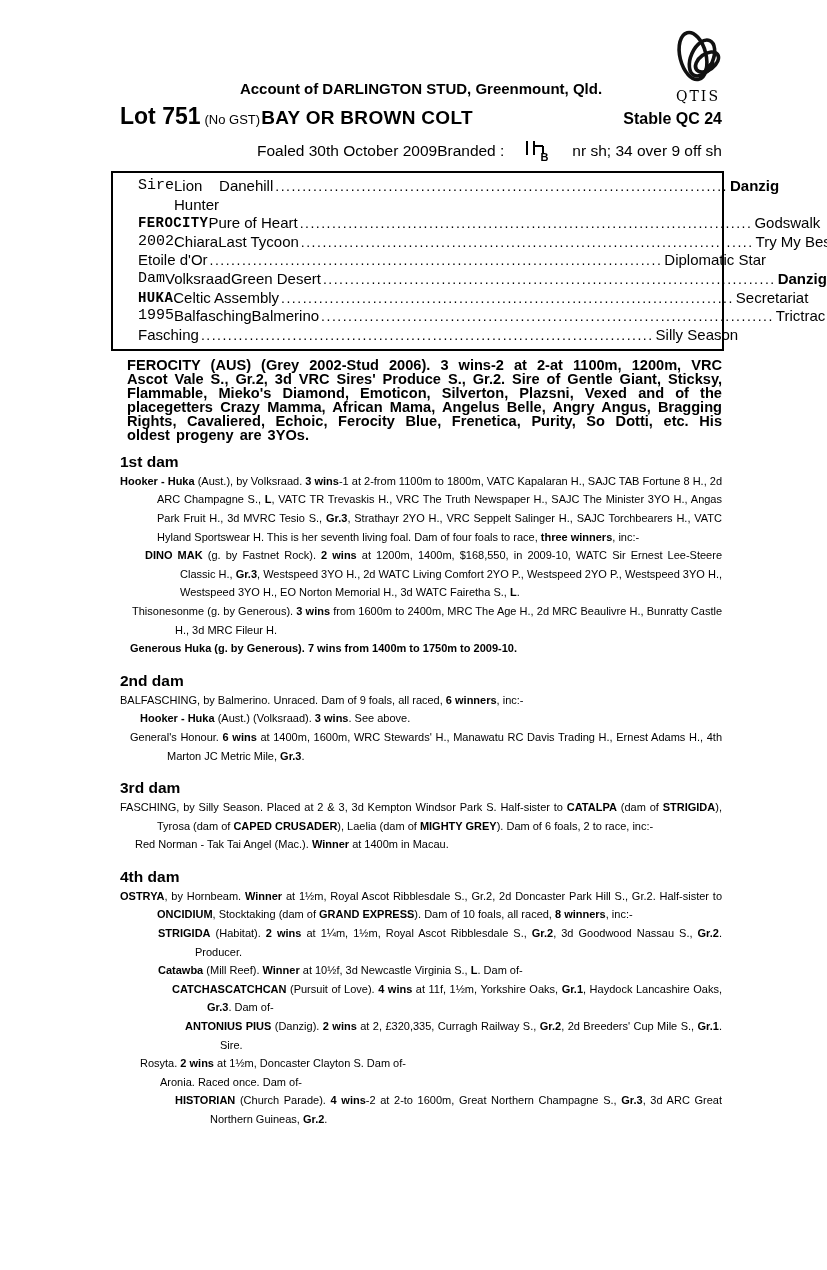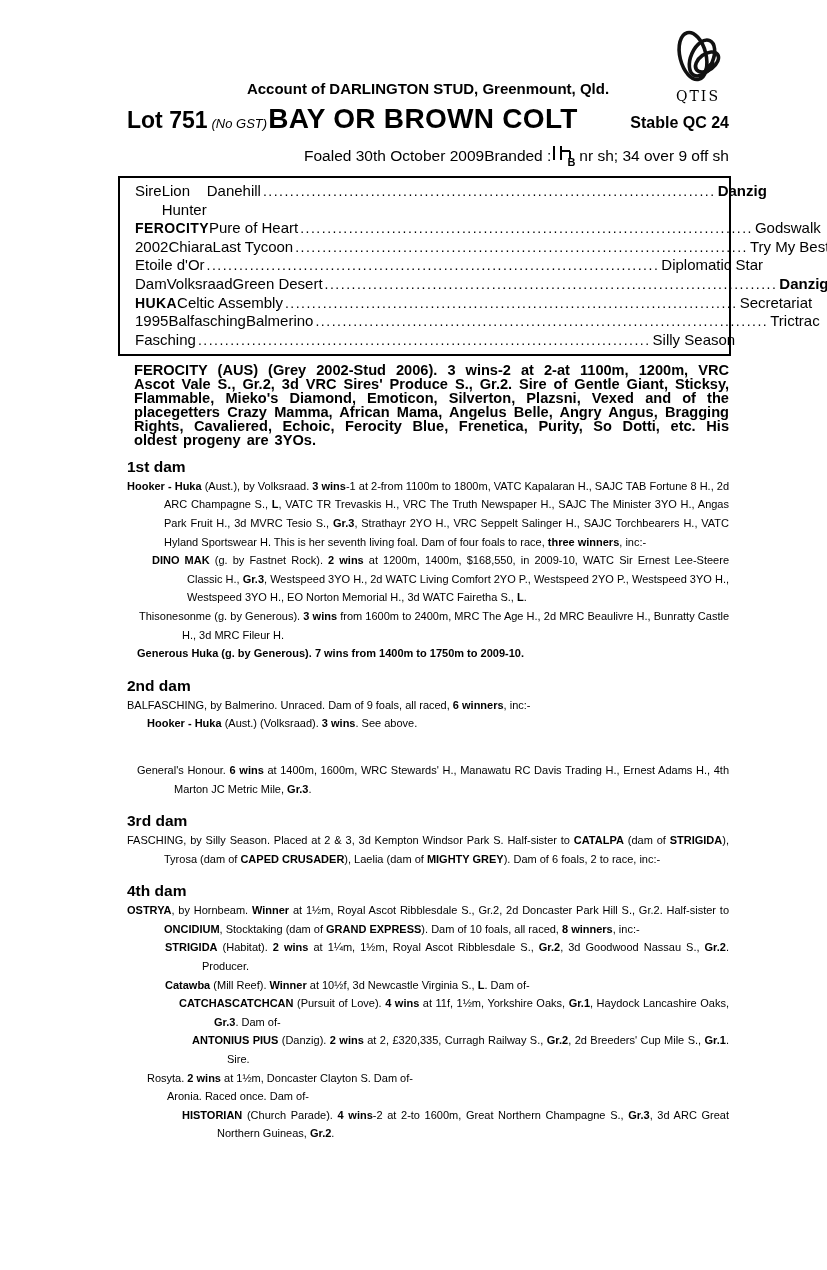--- a/index.html
+++ b/index.html
@@ -1,35 +1,35 @@
 <!DOCTYPE html>
 <html><head>
 <meta charset="utf-8">
 <style>
   html,body{margin:0;padding:0;background:#fff;}
   .page{position:relative;width:827px;height:1270px;background:#fff;color:#000;
         font-family:"Liberation Sans",sans-serif;overflow:hidden;}
-  .content{position:absolute;left:127px;top:0;width:602px;}
+  .content{position:absolute;left:120px;top:0;width:602px;}
   
   .account{margin-top:80px;text-align:center;font-weight:bold;font-size:15px;}
   .lot-row{margin-top:6px;display:flex;align-items:baseline;}
   .lot{font-size:23px;font-weight:bold;}
-  .gst{font-size:13px;margin:0 1px 0 4px;font-style:italic;}
-  .horse{font-size:28px;font-weight:bold;letter-spacing:.3px;}
+  .gst{font-size:13px;margin:0 1px 0 4px;}
+  .horse{font-size:19px;font-weight:bold;letter-spacing:.3px;}
   .stable{margin-left:auto;font-size:16px;font-weight:bold;}
   .foaled-row{margin-top:9px;display:flex;justify-content:flex-end;font-size:15.5px;align-items:center;}
-  .branded{display:flex;align-items:center;gap:0;}
+  .branded{display:flex;align-items:center;gap:20px;}
   .brand-svg{display:inline-block;}
   
   .logo{position:absolute;left:652px;top:28px;width:92px;text-align:center;}
   .logo-text{font-family:"DejaVu Serif",serif;font-size:14px;letter-spacing:2px;margin-top:-2px;}
   
   .ped-table{margin-top:8px;margin-left:-9px;width:609px;border:2px solid #000;padding:4px 0 5px 0;}
   .ped-row{display:flex;line-height:18.6px;font-size:15px;}
-  .cell-l{width:168px;padding-left:15px;}
+  .cell-l{width:168px;padding-left:25px;font-family:Liberation Mono, monospace;}
   .cell-m{width:158px;}
   .cell-r{flex:1;display:flex;padding-right:7px;align-items:baseline;}
   .ped-name{font-size:14px;font-weight:bold;letter-spacing:.4px;}
   .lead{flex:1;overflow:hidden;white-space:nowrap;margin:0 2px;color:#000;}
   .lead::after{content:"....................................................................................";letter-spacing:1.5px;font-size:14px;}
   .an-n,.an-by{white-space:nowrap;}
   .an-by.b{font-weight:bold;}
   
   .sire-summary{margin:8px 0 0 7px;width:595px;font-weight:bold;font-size:14.6px;
                 line-height:13.9px;text-align:justify;word-spacing:2px;}
@@ -165,25 +165,26 @@
           <div class="dam-head">1st dam</div>
           <p class="entry" style="margin-left: 37px; text-indent: -37px;"><b>Hooker - Huka</b> (Aust.), by Volksraad. <b>3 wins</b>-1 at 2-from 1100m to 1800m, VATC Kapalaran H., SAJC TAB Fortune 8 H., 2d ARC Champagne S., <b>L</b>, VATC TR Trevaskis H., VRC The Truth Newspaper H., SAJC The Minister 3YO H., Angas Park Fruit H., 3d MVRC Tesio S., <b>Gr.3</b>, Strathayr 2YO H., VRC Seppelt Salinger H., SAJC Torchbearers H., VATC Hyland Sportswear H. This is her seventh living foal. Dam of four foals to race, <b>three winners</b>, inc:-</p>
           <p class="entry" style="margin-left: 60px; text-indent: -35px;"><b>DINO MAK</b> (g. by Fastnet Rock). <b>2 wins</b> at 1200m, 1400m, $168,550, in 2009-10, WATC Sir Ernest Lee-Steere Classic H., <b>Gr.3</b>, Westspeed 3YO H., 2d WATC Living Comfort 2YO P., Westspeed 2YO P., Westspeed 3YO H., Westspeed 3YO H., EO Norton Memorial H., 3d WATC Fairetha S., <b>L</b>.</p>
           <p class="entry" style="margin-left: 55px; text-indent: -43px;">Thisonesonme (g. by Generous). <b>3 wins</b> from 1600m to 2400m, MRC The Age H., 2d MRC Beaulivre H., Bunratty Castle H., 3d MRC Fileur H.</p>
           <p class="entry" style="margin-left: 55px; text-indent: -45px; font-weight: bold;">Generous Huka (g. by Generous). <b>7 wins</b> from 1400m to 1750m to 2009-10.</p>
         </section>
         <section>
           <div class="dam-head">2nd dam</div>
           <p class="entry" style="margin-left: 37px; text-indent: -37px;">BALFASCHING, by Balmerino. Unraced. Dam of 9 foals, all raced, <b>6 winners</b>, inc:-</p>
           <p class="entry" style="margin-left: 55px; text-indent: -35px;"><b>Hooker - Huka</b> (Aust.) (Volksraad). <b>3 wins</b>. See above.</p>
-          <p class="entry" style="margin-left: 47px; text-indent: -37px; margin-top: 28px;">General's Honour. <b>6 wins</b> at 1400m, 1600m, WRC Stewards' H., Manawatu RC Davis Trading H., Ernest Adams H., 4th Marton JC Metric Mile, <b>Gr.3</b>.</p>
+          <p class="entry" style="margin-left: 47px; text-indent: -37px;">General's Honour. <b>6 wins</b> at 1400m, 1600m, WRC Stewards' H., Manawatu RC Davis Trading H., Ernest Adams H., 4th Marton JC Metric Mile, <b>Gr.3</b>.</p>
         </section>
         <section>
           <div class="dam-head">3rd dam</div>
           <p class="entry" style="margin-left: 37px; text-indent: -37px;">FASCHING, by Silly Season. Placed at 2 &amp; 3, 3d Kempton Windsor Park S. Half-sister to <b>CATALPA</b> (dam of <b>STRIGIDA</b>), Tyrosa (dam of <b>CAPED CRUSADER</b>), Laelia (dam of <b>MIGHTY GREY</b>). Dam of 6 foals, 2 to race, inc:-</p>
+          <p class="entry" style="margin-left: 50px; text-indent: -35px;">Red Norman - Tak Tai Angel (Mac.). <b>Winner</b> at 1400m in Macau.</p>
         </section>
         <section>
           <div class="dam-head">4th dam</div>
           <p class="entry" style="margin-left: 37px; text-indent: -37px;"><b>OSTRYA</b>, by Hornbeam. <b>Winner</b> at 1½m, Royal Ascot Ribblesdale S., Gr.2, 2d Doncaster Park Hill S., Gr.2. Half-sister to <b>ONCIDIUM</b>, Stocktaking (dam of <b>GRAND EXPRESS</b>). Dam of 10 foals, all raced, <b>8 winners</b>, inc:-</p>
           <p class="entry" style="margin-left: 75px; text-indent: -37px;"><b>STRIGIDA</b> (Habitat). <b>2 wins</b> at 1¼m, 1½m, Royal Ascot Ribblesdale S., <b>Gr.2</b>, 3d Goodwood Nassau S., <b>Gr.2</b>. Producer.</p>
           <p class="entry" style="margin-left: 75px; text-indent: -37px;"><b>Catawba</b> (Mill Reef). <b>Winner</b> at 10½f, 3d Newcastle Virginia S., <b>L</b>. Dam of-</p>
           <p class="entry" style="margin-left: 87px; text-indent: -35px;"><b>CATCHASCATCHCAN</b> (Pursuit of Love). <b>4 wins</b> at 11f, 1½m, Yorkshire Oaks, <b>Gr.1</b>, Haydock Lancashire Oaks, <b>Gr.3</b>. Dam of-</p>
           <p class="entry" style="margin-left: 100px; text-indent: -35px;"><b>ANTONIUS PIUS</b> (Danzig). <b>2 wins</b> at 2, £320,335, Curragh Railway S., <b>Gr.2</b>, 2d Breeders' Cup Mile S., <b>Gr.1</b>. Sire.</p>
           <p class="entry" style="margin-left: 55px; text-indent: -35px;">Rosyta. <b>2 wins</b> at 1½m, Doncaster Clayton S. Dam of-</p>
           <p class="entry" style="margin-left: 75px; text-indent: -35px;">Aronia. Raced once. Dam of-</p>

